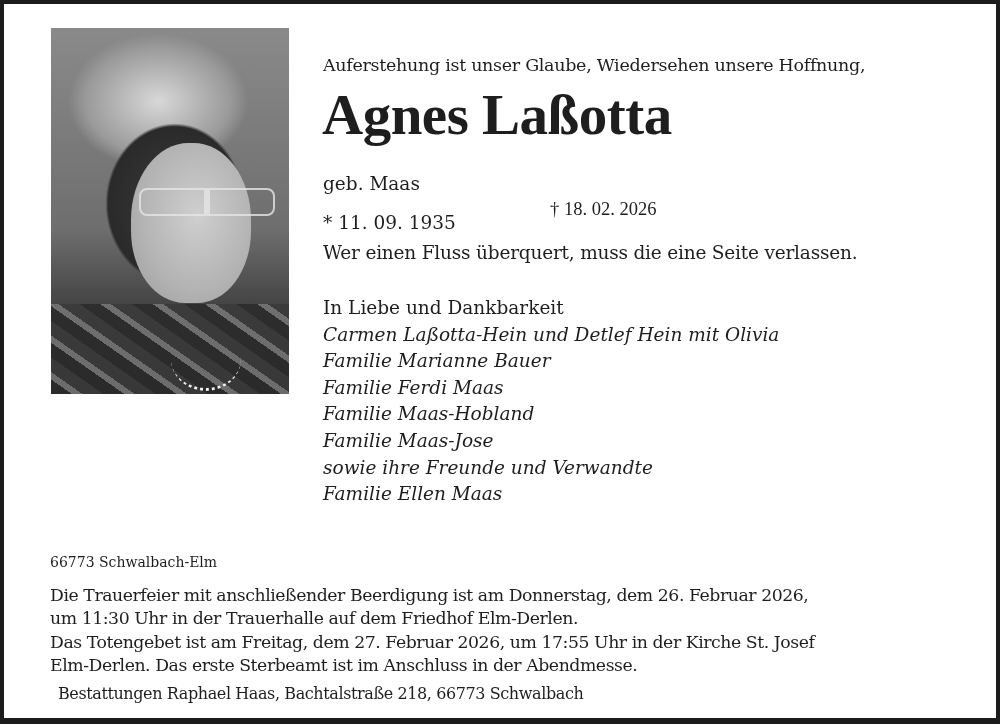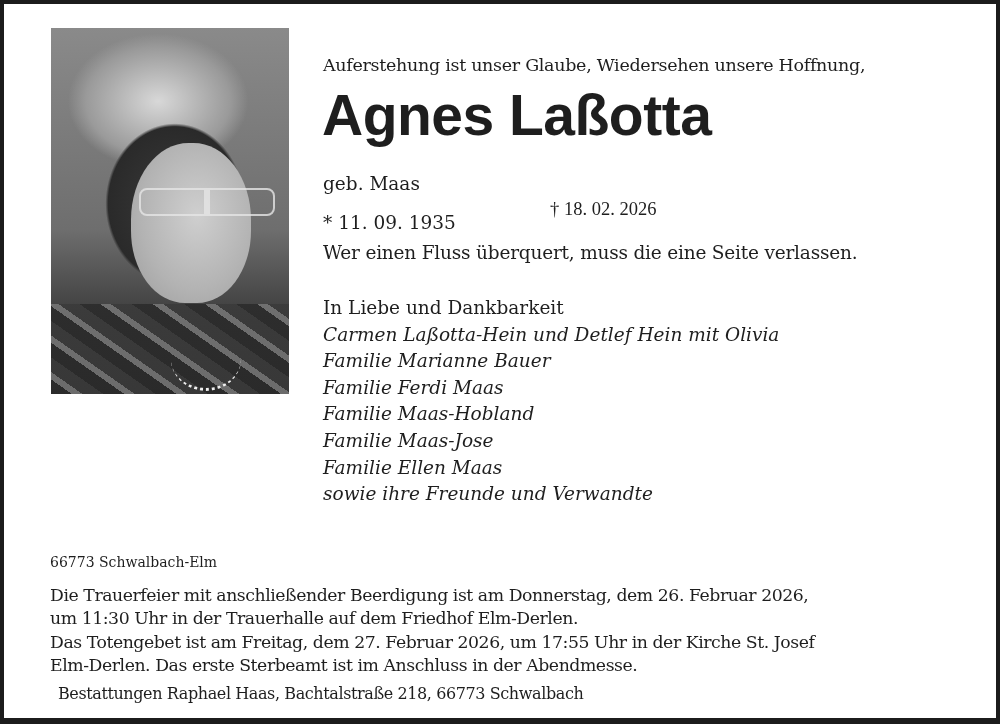--- a/index.html
+++ b/index.html
@@ -35,21 +35,21 @@
       opacity: .8;
     }
     .photo .pearls {
       position: absolute; left: 120px; top: 300px; width: 70px; height: 60px;
       border-bottom: 3px dotted #eee; border-radius: 0 0 50% 50%;
     }
 
     .motto { position: absolute; left: 319px; top: 14px; font-size: 17.5px; line-height: 26px; letter-spacing: -0.3px; margin-top: 34px; }
     .name {
       position: absolute; left: 318px; top: 76px; font-size: 57px; font-weight: bold;
-      line-height: 70px; letter-spacing: -0.5px; font-family: Liberation Sans, sans-serif;
+      line-height: 70px; letter-spacing: -0.5px; font-family: Liberation Serif, serif;
     }
     .maiden { position: absolute; left: 319px; top: 159px; font-size: 18.5px; line-height: 26px; margin-top: 8px; }
     .born { position: absolute; left: 319px; top: 192px; font-size: 18.5px; line-height: 26px; margin-top: 14px; }
     .died { position: absolute; left: 546px; top: 192px; font-size: 18.5px; line-height: 26px; font-family: Liberation Serif, serif; }
     .quote { position: absolute; left: 319px; top: 236px; font-size: 18.5px; line-height: 26px; letter-spacing: -0.2px; }
     .mourners { position: absolute; left: 319px; top: 291px; font-size: 18.5px; line-height: 26.6px; }
     .mourners .head { font-style: normal; }
     .mourners .row { font-style: italic; font-family: "DejaVu Serif", "Liberation Serif", serif; }
     .city { position: absolute; left: 46px; top: 545px; font-size: 14px; line-height: 26px; }
     .ceremony { position: absolute; left: 46px; top: 580px; width: 920px; font-size: 17.3px; line-height: 23.3px; letter-spacing: -0.45px; }
@@ -77,22 +77,22 @@
   <div class="died">† 18. 02. 2026</div>
   <div class="quote">Wer einen Fluss überquert, muss die eine Seite verlassen.</div>
 
   <div class="mourners">
     <div class="head">In Liebe und Dankbarkeit</div>
     <div class="row">Carmen Laßotta-Hein und Detlef Hein mit Olivia</div>
     <div class="row">Familie Marianne Bauer</div>
     <div class="row">Familie Ferdi Maas</div>
     <div class="row">Familie Maas-Hobland</div>
     <div class="row">Familie Maas-Jose</div>
+    <div class="row">sowie ihre Freunde und Verwandte</div>
     <div class="row">Familie Ellen Maas</div>
-    <div class="row">sowie ihre Freunde und Verwandte</div>
   </div>
 
   <div class="city">66773 Schwalbach-Elm</div>
 
   <div class="ceremony">
     <div>Die Trauerfeier mit anschließender Beerdigung ist am Donnerstag, dem 26. Februar 2026,</div>
     <div>um 11:30 Uhr in der Trauerhalle auf dem Friedhof Elm-Derlen.</div>
     <div>Das Totengebet ist am Freitag, dem 27. Februar 2026, um 17:55 Uhr in der Kirche St. Josef</div>
     <div>Elm-Derlen. Das erste Sterbeamt ist im Anschluss in der Abendmesse.</div>
   </div>

